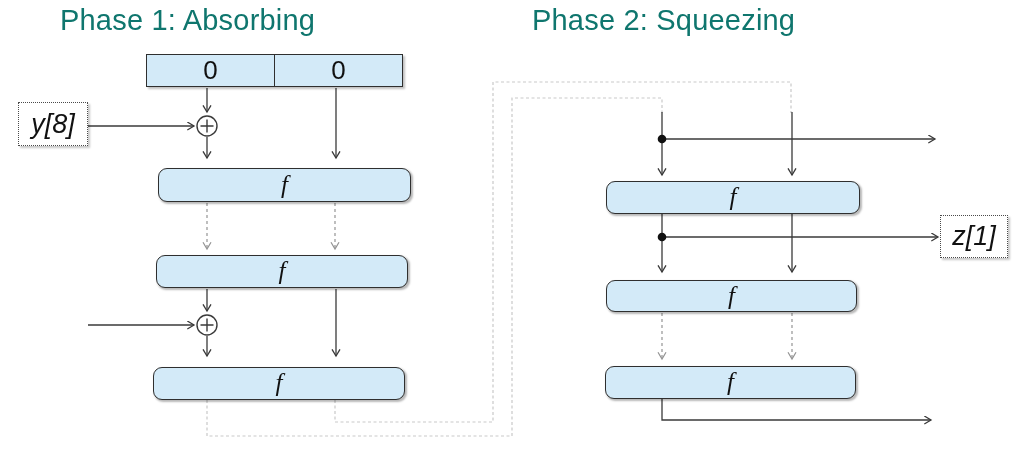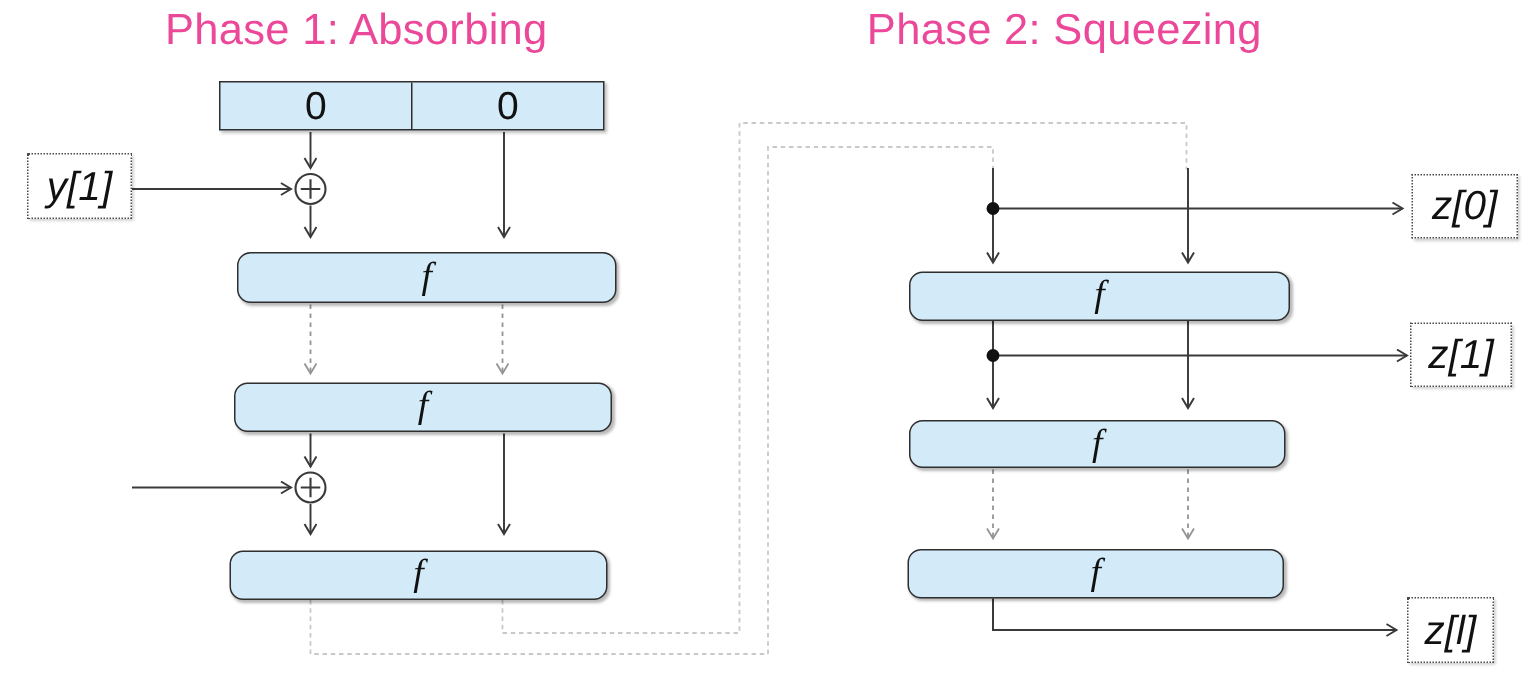--- a/index.html
+++ b/index.html
@@ -1,22 +1,22 @@
 <!DOCTYPE html>
 <html><head>
 <meta charset="utf-8">
 <style>
   html,body{margin:0;padding:0;background:#fff;}
   #stage{
     position:relative;width:1023px;height:451px;background:#ffffff;overflow:hidden;
     font-family:"Liberation Sans",sans-serif;color:#1a1a1a;
   }
   .title{
-    position:absolute;top:3px;height:34px;line-height:34px;text-align:center;
-    font-size:29px;letter-spacing:0.2px;color:#ec4899;white-space:nowrap;
+    position:absolute;top:3px;height:34px;line-height:34px;
+    font-size:29px;letter-spacing:0.2px;color:#0f766e;white-space:nowrap;
   }
   #svgLayer{position:absolute;left:0;top:0;width:1023px;height:451px;}
   
   .state{
     position:absolute;left:146px;top:54px;width:257px;height:33px;display:flex;
     background:#d3eaf8;border:1.6px solid #2f2f2f;box-sizing:border-box;
     box-shadow:1.5px 1.5px 2px rgba(0,0,0,0.25);
   }
   .state .cell{
     flex:1;display:flex;align-items:center;justify-content:center;
@@ -124,26 +124,20 @@
     <span class="flabel">f</span>
   </div>
   <div class="fbox" style="left:606px;top:280px;width:251px;height:32px;">
     <span class="flabel">f</span>
   </div>
   <div class="fbox" style="left:605px;top:366px;width:251px;height:33px;">
     <span class="flabel">f</span>
   </div>
 
   <div class="iobox" style="left:18px;top:102px;width:70px;height:44px;">
-    <span class="iolabel">y[1]</span>
+    <span class="iolabel">y[8]</span>
   </div>
 
-  <div class="iobox" style="left:941px;top:116px;width:71px;height:43px;">
-    <span class="iolabel">z[0]</span>
-  </div>
   <div class="iobox" style="left:940px;top:215px;width:68px;height:43px;align-items:center;">
     <span class="iolabel">z[1]</span>
-  </div>
-  <div class="iobox" style="left:938px;top:398px;width:58px;height:44px;">
-    <span class="iolabel">z[l]</span>
   </div>
 
 </div>
 
 </body></html>

